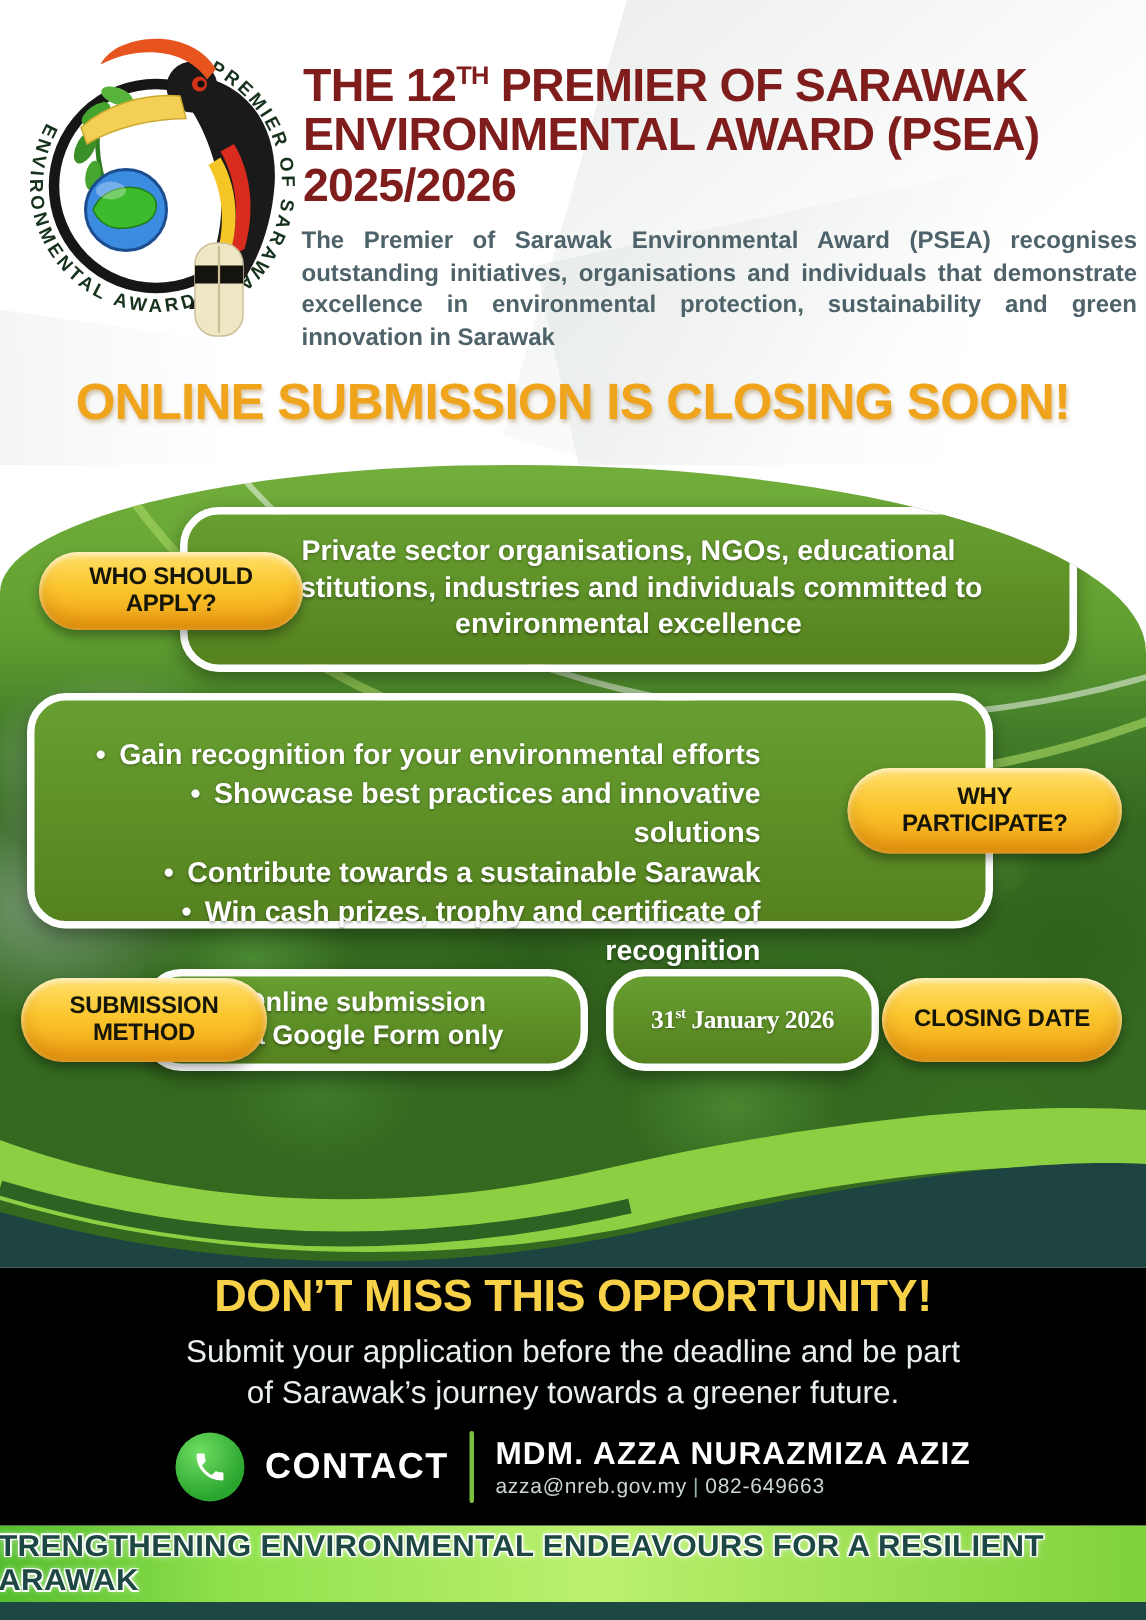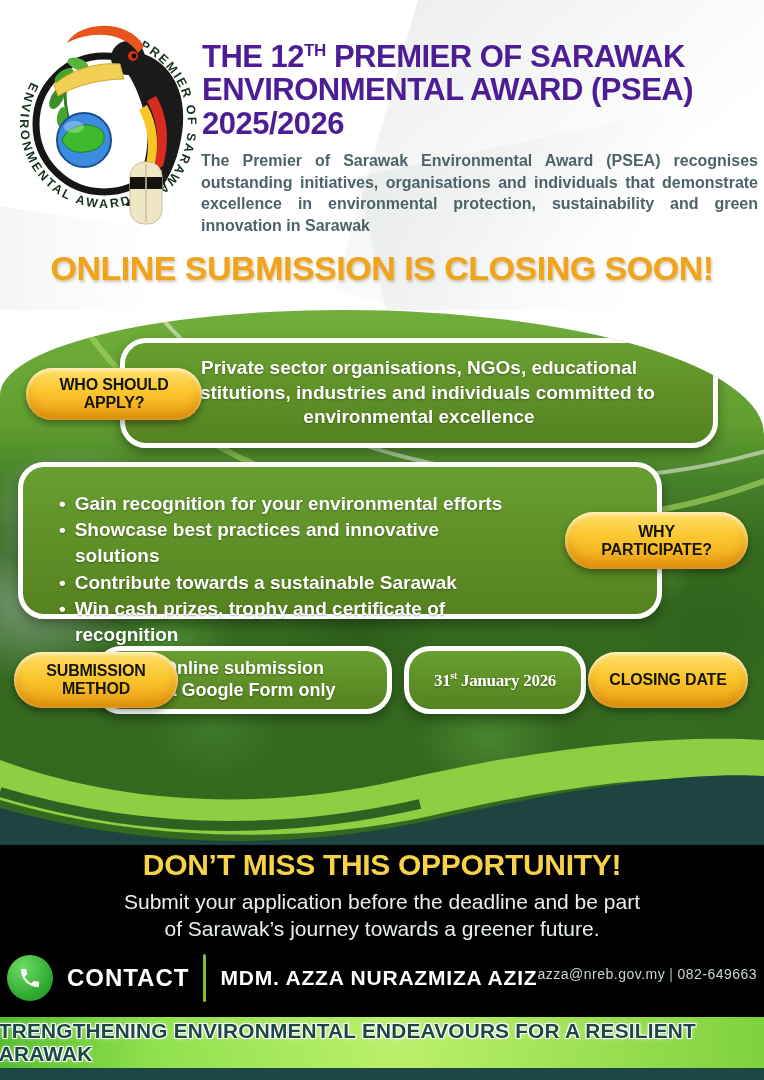--- a/index.html
+++ b/index.html
@@ -8,21 +8,21 @@
 
   
   .header { position:relative; width:100%; height:310px; background:#ffffff; overflow:hidden; }
   .deco { position:absolute; pointer-events:none; }
   .deco1 { right:-140px; top:-60px; width:520px; height:430px; background:linear-gradient(125deg, rgba(205,212,210,.45), rgba(255,255,255,0) 55%); transform:rotate(16deg); }
   .deco2 { right:-40px; top:130px; width:420px; height:300px; background:linear-gradient(115deg, rgba(210,218,215,.35), rgba(255,255,255,0) 60%); transform:rotate(-12deg); }
   .deco3 { left:-60px; top:220px; width:300px; height:160px; background:linear-gradient(80deg, rgba(214,220,218,.4), rgba(255,255,255,0) 70%); transform:rotate(8deg); }
 
   .logo-wrap { position:absolute; left:12px; top:12px; width:192px; height:218px; }
 
-  .title { position:absolute; left:202px; top:40px; width:560px; color:#4c1d95; font-weight:bold; font-size:31px; line-height:1.08; letter-spacing:-0.5px; }
+  .title { position:absolute; left:202px; top:40px; width:560px; color:#7f1d1d; font-weight:bold; font-size:31px; line-height:1.08; letter-spacing:-0.5px; }
   .title sup { font-size:17px; vertical-align:super; }
   .descr { position:absolute; left:201px; top:150px; width:557px; font-size:16px; line-height:1.35; color:#4e6369; text-align:justify;font-weight:bold; }
 
   .alert { position:absolute; left:0; top:249px; width:100%; text-align:center; font-size:34px; font-weight:800; letter-spacing:-0.5px; color:#f0a41c; text-shadow:1px 2px 3px rgba(130,80,0,.35); }
 
   
   .hero { position:relative; width:100%; height:535px; overflow:hidden;
     border-radius:340px 420px 0 0 / 85px 125px 0 0;
     background-color:#33691f;
     background-image:
@@ -50,21 +50,21 @@
   .pill { position:absolute; z-index:3; display:flex; flex-direction:column; align-items:center; justify-content:center; border-radius:999px;
     background:linear-gradient(180deg,#ffe06a 0%,#fbc62e 45%,#f0a113 100%);
     box-shadow:0 4px 7px rgba(0,0,0,.35), inset 0 2px 4px rgba(255,255,255,.75), inset 0 -7px 12px rgba(180,100,0,.4);
     font-weight:bold; color:#161608; text-align:center; line-height:1.12; font-size:16px; letter-spacing:-0.2px; }
 
   .box-who { left:120px; top:28px; width:598px; height:110px; display:flex; align-items:center; justify-content:center; }
   .box-who .gbox-text { width:515px; text-align:center; font-size:19px; font-weight:bold; line-height:1.3; }
   .pill-who { left:26px; top:58px; width:176px; height:52px; }
 
   .box-why { left:18px; top:152px; width:644px; height:157px; padding:24px 150px 10px 34px; }
-  .box-why ul { list-style:none; }
+  .box-why ul { list-style:none;text-align:right; }
   .box-why li { font-size:19px; font-weight:bold; line-height:1.38; text-shadow:0 1px 2px rgba(0,0,0,.35); padding-left:18px; text-indent:-16px; max-width:474px; }
   .box-why li::before { content:"\2022"; margin-right:9px; }
   .pill-why { left:565px; top:202px; width:183px; height:57px; }
 
   .box-method { left:95px; top:336px; width:297px; height:68px; display:flex; flex-direction:column; align-items:center; justify-content:center; }
   .box-method .gbox-text { font-size:18px; font-weight:bold; line-height:1.22; text-align:center; }
   .pill-method { left:14px; top:342px; width:164px; height:56px; }
 
   .box-date { left:404px; top:336px; width:182px; height:68px; display:flex; align-items:center; justify-content:center;font-family:Liberation Serif, serif; }
   .box-date .gbox-text { font-size:17px; font-weight:bold; white-space:nowrap; letter-spacing:-0.3px; }
@@ -74,21 +74,21 @@
   .wave { position:absolute; left:0; bottom:0; width:764px; height:115px; z-index:4; display:block; }
 
   
   .cta { position:relative; width:100%; height:172px; background:#000000; display:flex; flex-direction:column; align-items:center; padding-top:3px; }
   .cta-headline { font-size:30px; font-weight:800; color:#f7d147; letter-spacing:-0.3px; }
   .cta-text { margin-top:6px; font-size:21px; line-height:1.3; color:#e9eff0; text-align:center; }
   .contact { margin-top:11px; display:flex; align-items:center; gap:14px; }
   .phone-badge { width:46px; height:46px; border-radius:50%; background:radial-gradient(circle at 35% 28%, #6fdd62, #2aa52e 70%); display:flex; align-items:center; justify-content:center; box-shadow:0 2px 4px rgba(0,0,0,.4); }
   .contact-label { font-size:24px; font-weight:bold; color:#ffffff; letter-spacing:1px; }
   .contact-divider { width:3px; height:48px; background:#7cbf3f; border-radius:2px; }
-  .contact-info { display:flex; flex-direction:row; }
+  .contact-info { display:flex; flex-direction:column; }
   .contact-name { font-size:21px; font-weight:bold; color:#ffffff; letter-spacing:0.8px; }
   .contact-details { font-size:14px; color:#c9d6d3; letter-spacing:0.5px; }
   .contact-details .sep { color:#9ab8ae; padding:0 4px; }
 
   
   .footer-banner { width:100%; height:51px; background:linear-gradient(90deg,#54bd2d 0%,#90e14d 20%,#bbf06d 52%,#7fd23c 100%); display:flex; align-items:center; justify-content:center; }
   .footer-text { font-size:20px; font-weight:bold; color:#1d4742; letter-spacing:0.2px; transform:scaleX(1.04);
     text-shadow:0 0 4px rgba(255,255,255,.95), 1px 1px 0 rgba(255,255,255,.9), -1px -1px 0 rgba(255,255,255,.9), 1px -1px 0 rgba(255,255,255,.9), -1px 1px 0 rgba(255,255,255,.9); }
   .bottom-strip { width:100%; height:12px; background:#1d4742; }
 </style>

